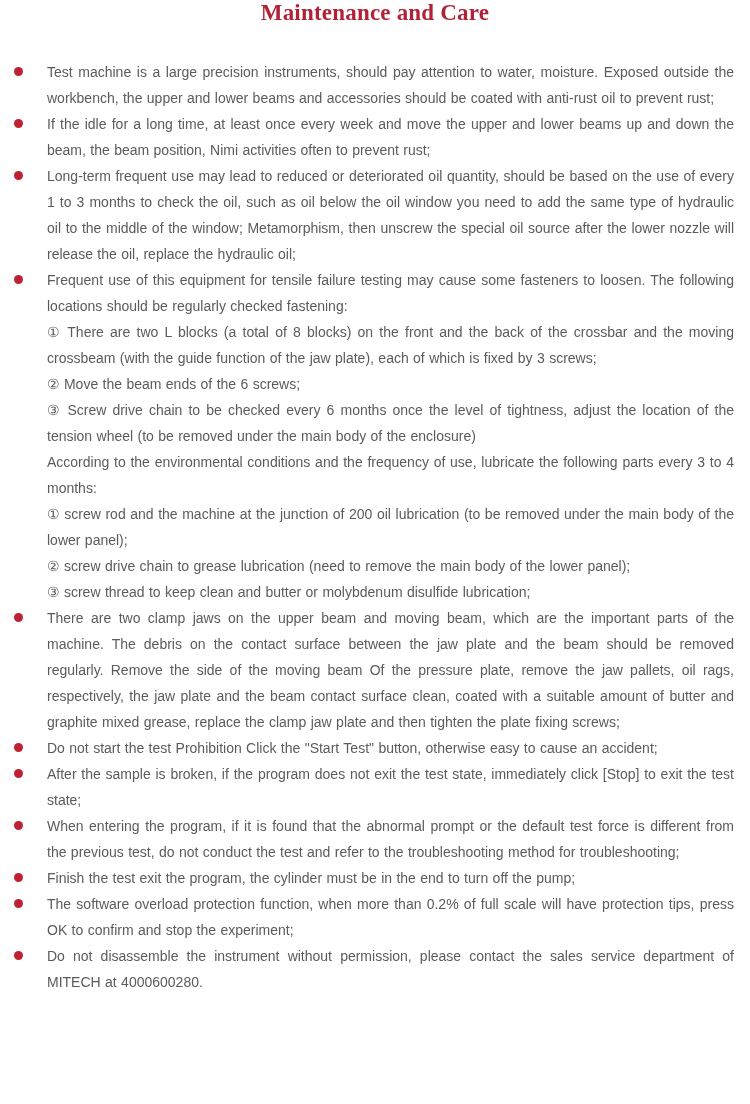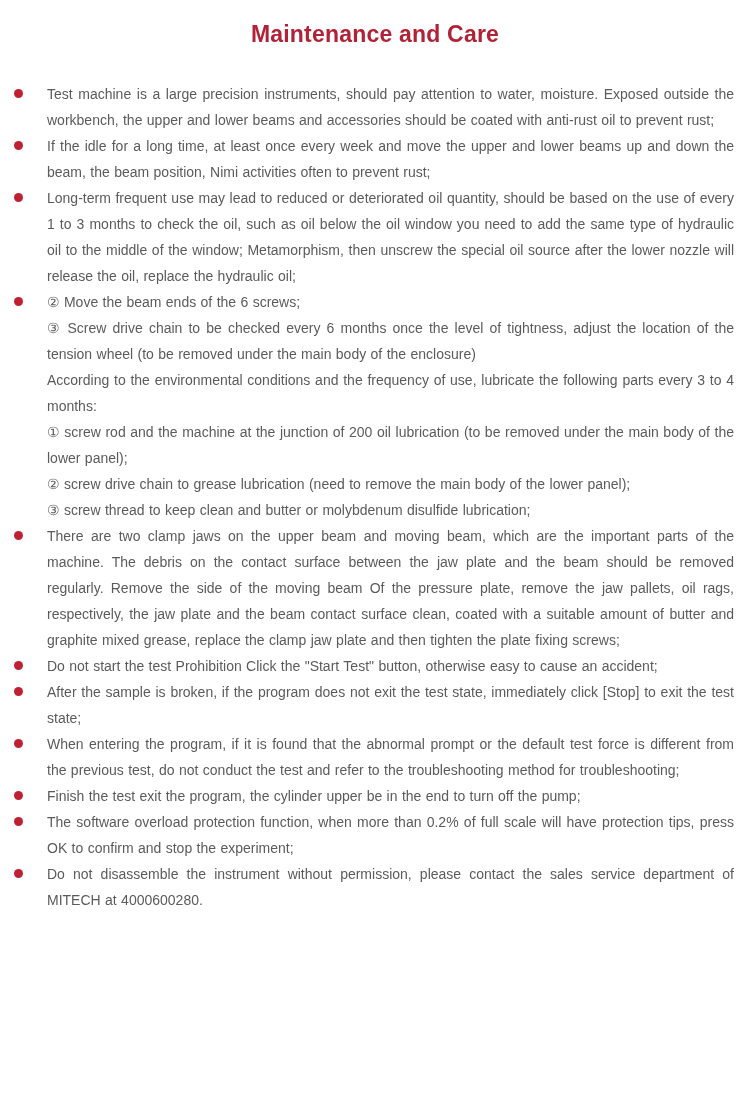--- a/index.html
+++ b/index.html
@@ -14,23 +14,22 @@
     background: var(--page-bg);
     font-family: "Liberation Sans", sans-serif;
   }
   .page {
     width: 750px;
     height: 1104px;
     background: var(--page-bg);
     overflow: hidden;
   }
   .page-title {
-    margin-top: 21px;
     text-align: center;
-    font-family: Liberation Sans, sans-serif;
+    font-family: Liberation Serif, serif;
     font-weight: bold;
     font-size: 23px;
     letter-spacing: 0.2px;
     color: var(--title-color);
   }
   .bullet-list {
     margin-top: 33px;
     padding-left: 14px;
     padding-right: 16px;
   }
@@ -84,20 +83,22 @@
   <div class="bullet-item">
     <span class="bullet-dot"></span>
     <div class="bullet-body">
           <div class="para">Long-term frequent use may lead to reduced or deteriorated oil quantity, should be based on the use of every 1 to 3 months to check the oil, such as oil below the oil window you need to add the same type of hydraulic oil to the middle of the window; Metamorphism, then unscrew the special oil source after the lower nozzle will release the oil, replace the hydraulic oil;</div>
         </div>
   </div>
 
   <div class="bullet-item">
     <span class="bullet-dot"></span>
     <div class="bullet-body">
+          <div class="para">Frequent use of this equipment for tensile failure testing may cause some fasteners to loosen. The following locations should be regularly checked fastening:</div>
+          <div class="para">① There are two L blocks (a total of 8 blocks) on the front and the back of the crossbar and the moving crossbeam (with the guide function of the jaw plate), each of which is fixed by 3 screws;</div>
           <div class="para">② Move the beam ends of the 6 screws;</div>
           <div class="para">③ Screw drive chain to be checked every 6 months once the level of tightness, adjust the location of the tension wheel (to be removed under the main body of the enclosure)</div>
           <div class="para">According to the environmental conditions and the frequency of use, lubricate the following parts every 3 to 4 months:</div>
           <div class="para">① screw rod and the machine at the junction of 200 oil lubrication (to be removed under the main body of the lower panel);</div>
           <div class="para">② screw drive chain to grease lubrication (need to remove the main body of the lower panel);</div>
           <div class="para">③ screw thread to keep clean and butter or molybdenum disulfide lubrication;</div>
         </div>
   </div>
 
   <div class="bullet-item">
@@ -124,21 +125,21 @@
   <div class="bullet-item">
     <span class="bullet-dot"></span>
     <div class="bullet-body">
           <div class="para">When entering the program, if it is found that the abnormal prompt or the default test force is different from the previous test, do not conduct the test and refer to the troubleshooting method for troubleshooting;</div>
         </div>
   </div>
 
   <div class="bullet-item">
     <span class="bullet-dot"></span>
     <div class="bullet-body">
-          <div class="para">Finish the test exit the program, the cylinder upper be in the end to turn off the pump;</div>
+          <div class="para">Finish the test exit the program, the cylinder must be in the end to turn off the pump;</div>
         </div>
   </div>
 
   <div class="bullet-item">
     <span class="bullet-dot"></span>
     <div class="bullet-body">
           <div class="para">The software overload protection function, when more than 0.2% of full scale will have protection tips, press OK to confirm and stop the experiment;</div>
         </div>
   </div>
 

